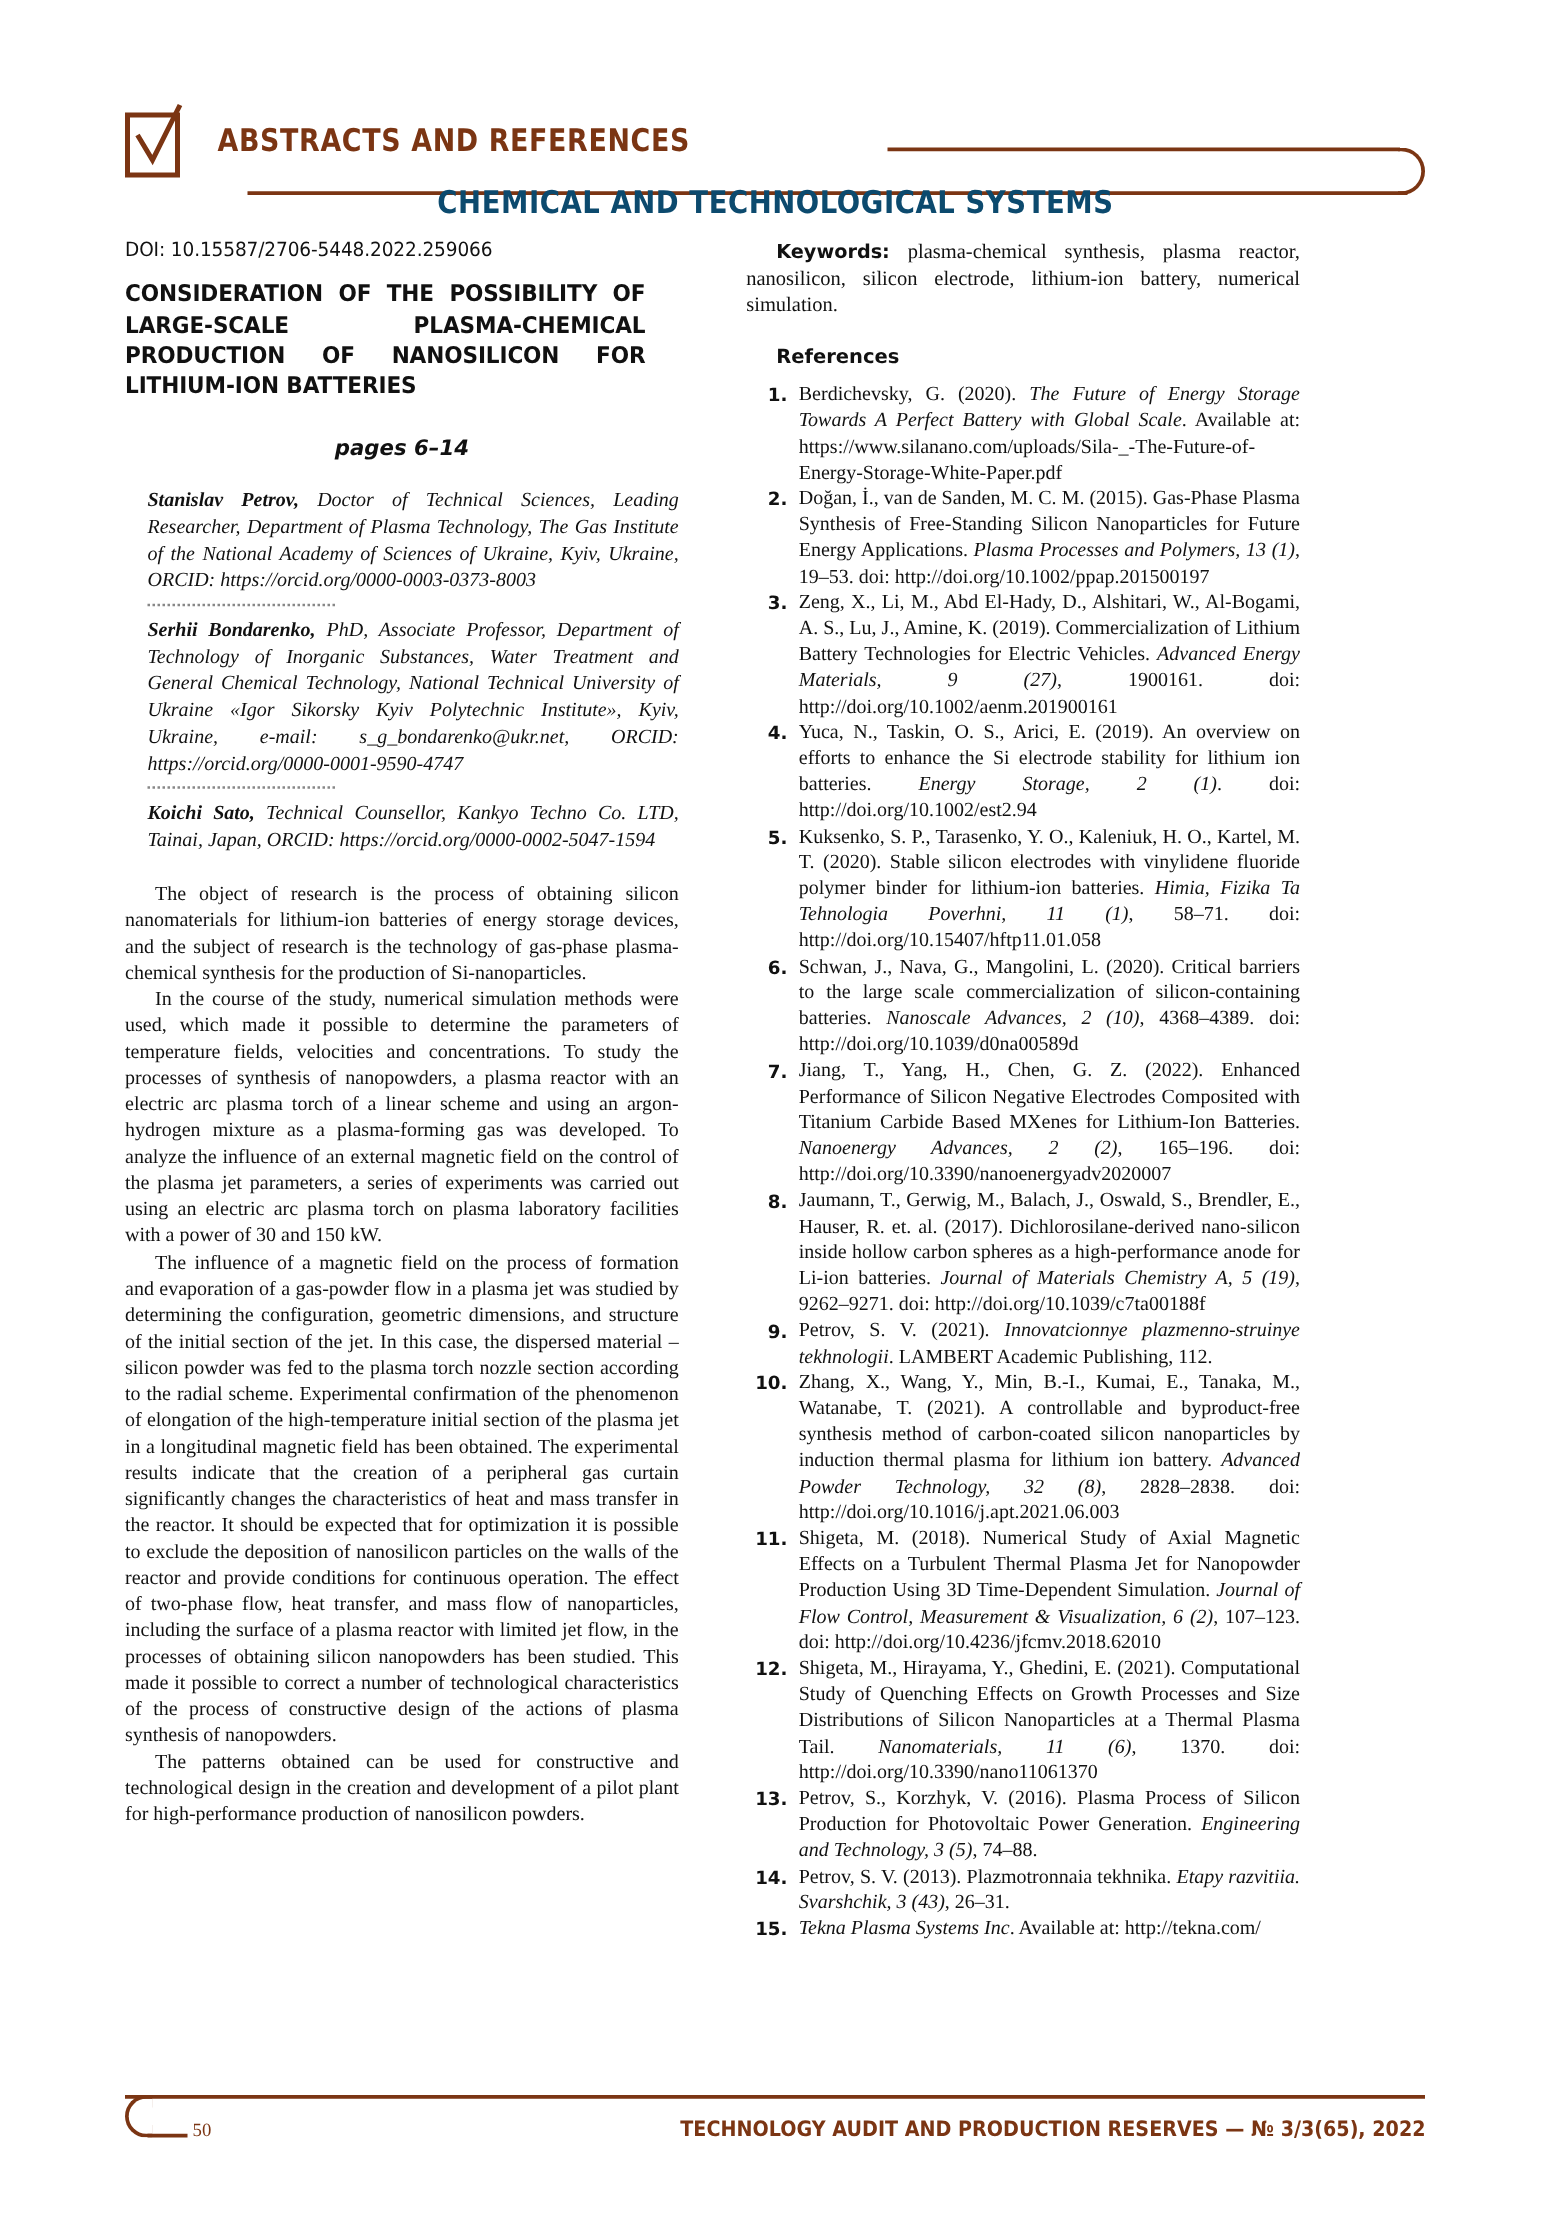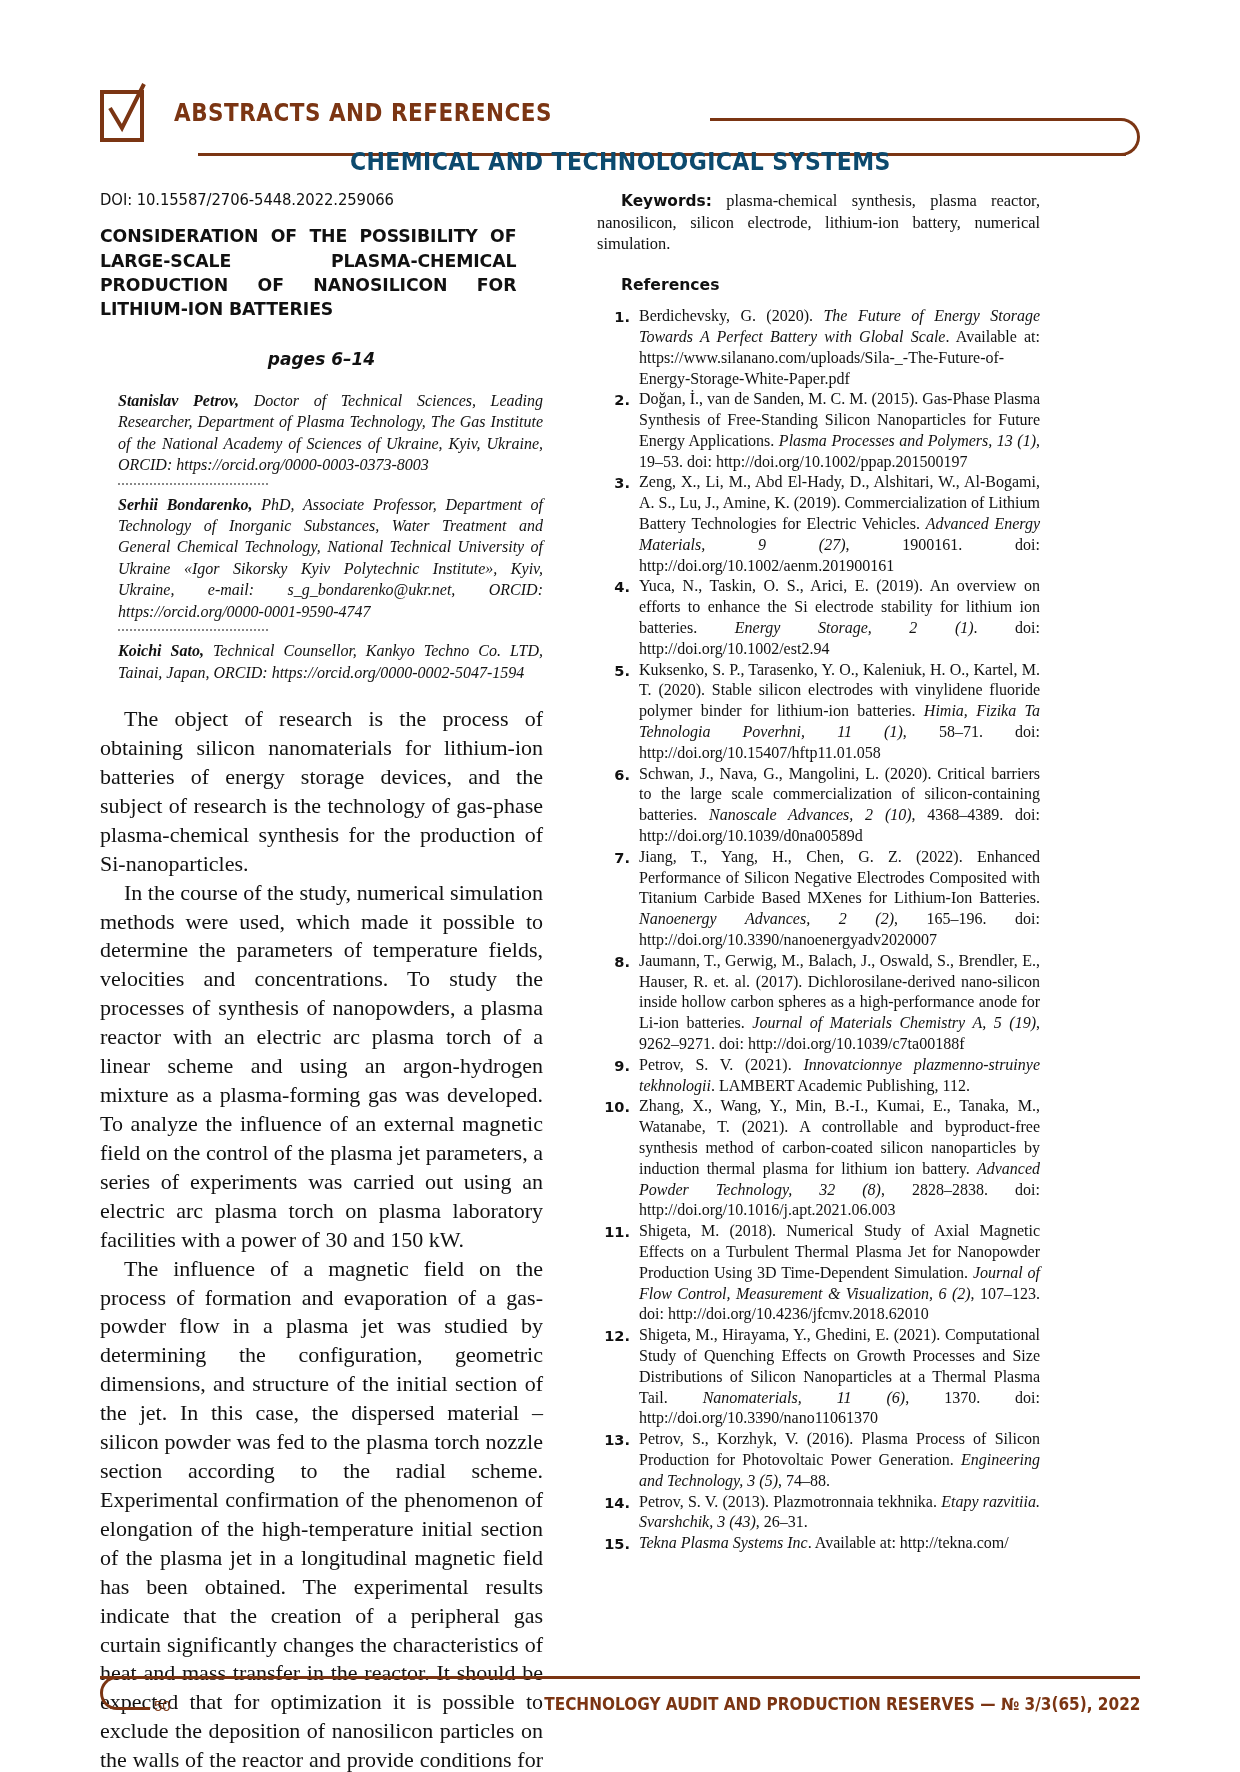--- a/index.html
+++ b/index.html
@@ -167,21 +167,21 @@
     margin: 7px 0 9px 18px;
     width: 150px;
     border-top: 2px dotted #888;
     height: 0;
   }
 
   .body-p {
     margin: 0;
     text-indent: 24px;
     text-align: justify;
-    font-size: 22px;
+    font-size: 16px;
     line-height: 1.315;
     hyphens: auto;
   }
   .body-p.first { margin-top: 22px; }
 
   .kw {
     margin: 0 0 20px 0;
     text-indent: 24px;
     text-align: justify;
     font-size: 16.4px;
@@ -255,21 +255,21 @@
     left: 118px;
     top: 1707px;
     width: 32px;
     height: 3px;
     background: #7B3513;
   }
   .page-num {
     position: absolute;
     left: 154px;
     top: 1697px;
-    font-family: Liberation Sans, sans-serif;
+    font-family: Liberation Serif, serif;
     font-size: 15px;
     color: #7B3513;
   }
   .footer-journal {
     position: absolute;
     right: 100px;
     top: 1694px;
     font-family: "DejaVu Sans", sans-serif;
     font-weight: 700;
     font-size: 17px;

